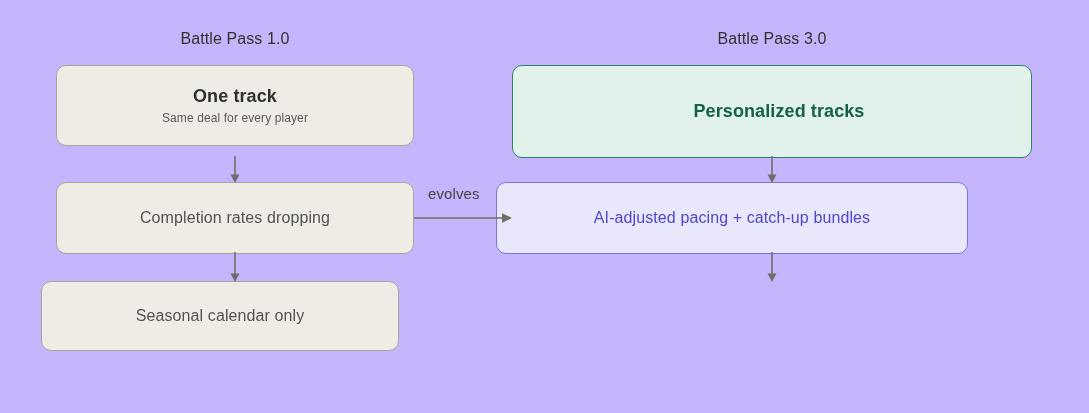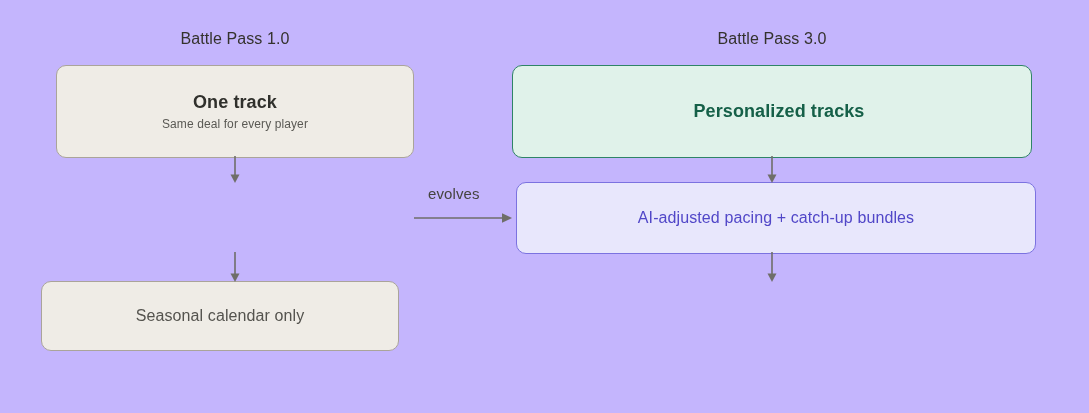--- a/index.html
+++ b/index.html
@@ -64,27 +64,27 @@
   }
   .node .node-single {
     font-size: 16px;
     font-weight: 400;
     color: #54534e;
     line-height: 1.4;
     letter-spacing: 0.1px;
   }
 
   
-  #node-l1 { left: 56px; top: 65px;  width: 358px; height: 93px; }
+  #node-l1 { left: 56px; top: 65px;  width: 358px; height: 81px; }
   #node-l2 { left: 56px; top: 182px; width: 358px; height: 72px; }
   #node-l3 { left: 41px; top: 281px; width: 358px; height: 70px; }
 
   
   #node-r1 { left: 512px; top: 65px;  width: 520px; height: 93px; padding-left: 28px; }
-  #node-r2 { left: 516px; top: 182px; width: 520px; height: 72px; }
+  #node-r2 { left: 496px; top: 182px; width: 472px; height: 72px; }
   #node-r3 { left: 512px; top: 281px; width: 520px; height: 70px; }
 
   
   .node.green  { background: #e0f2ea; border-color: #2f8467; }
   .node.green  .node-title { color: #156048; }
   .node.green  .node-sub   { color: #1d7a55; }
 
   .node.purple { background: #e8e7fc; border-color: #7b72e0; }
   .node.purple .node-single { color: #5147c8; }
 
@@ -117,20 +117,23 @@
 
   <div class="col-title" id="title-left">Battle Pass 1.0</div>
 
   <div class="col-title" id="title-right">Battle Pass 3.0</div>
 
   <div class="node" id="node-l1">
     <div class="node-title">One track</div>
     <div class="node-sub">Same deal for every player</div>
   </div>
 
+  <div class="node" id="node-l2">
+    <div class="node-single">Completion rates dropping</div>
+  </div>
 
   <div class="node" id="node-l3">
     <div class="node-single">Seasonal calendar only</div>
   </div>
 
   <div class="node green" id="node-r1">
     <div class="node-title">Personalized tracks</div>
   </div>
 
   <div class="node purple" id="node-r2">

